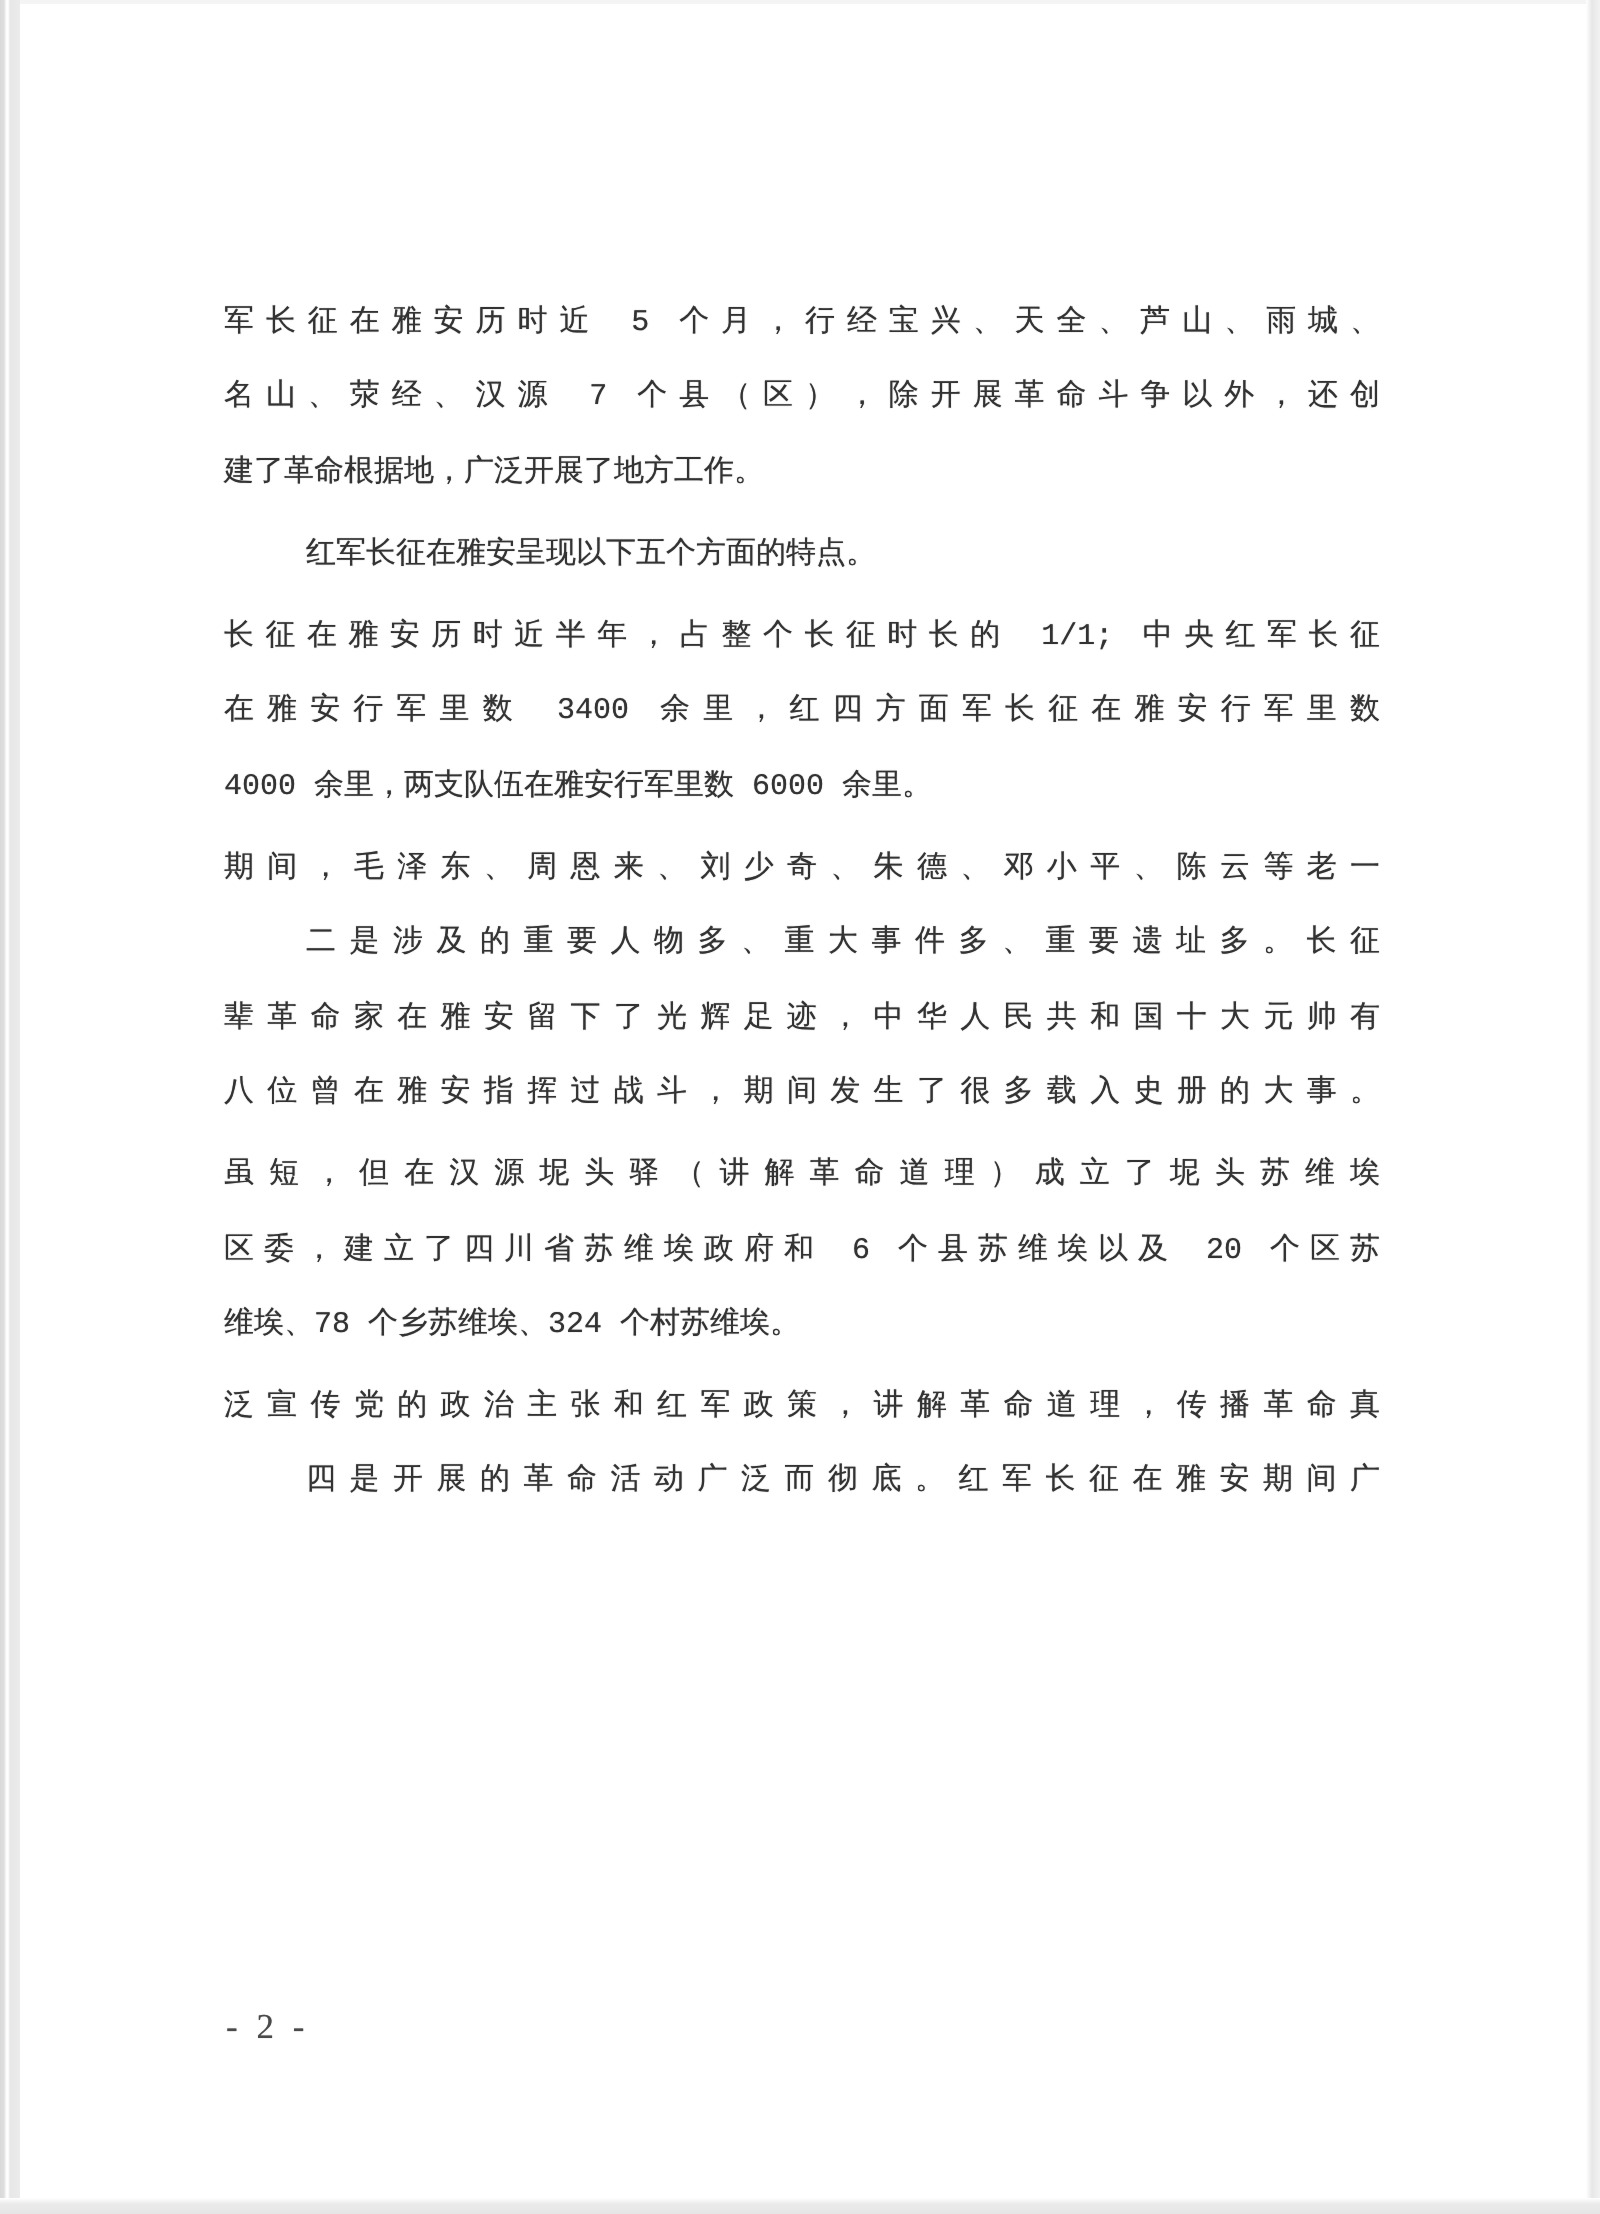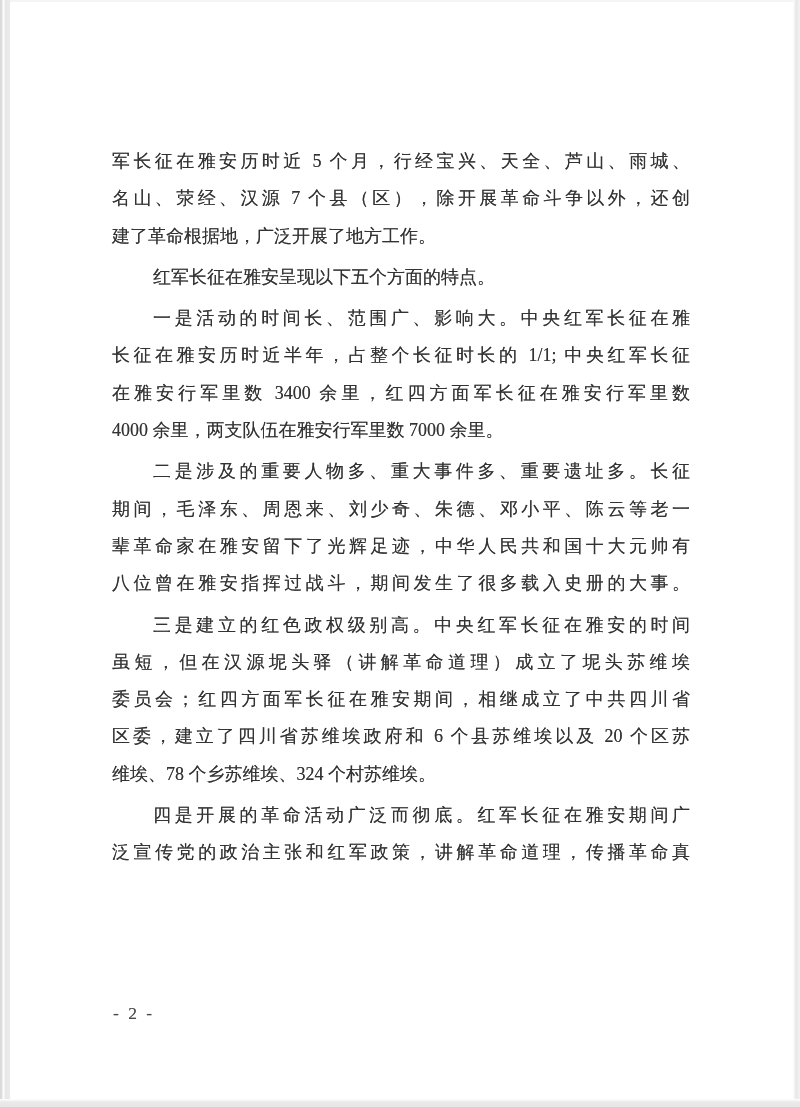--- a/index.html
+++ b/index.html
@@ -44,23 +44,24 @@
     left: 0; right: 0; top: 0;
     height: 2px;
     background: #f4f4f4;
   }
   
   .text-body {
     position: absolute;
     left: 112px;
     top: 143px;
     width: 578px;
-    font-size: 18px;
+    font-size: 15px;
     color: #333333;
     text-shadow: 0 0 0.5px rgba(70,70,70,0.75);
+    font-family: Liberation Mono, monospace;
   }
   .para {
     margin: 0 0 4px 0;
   }
   .line {
     line-height: 37.3px;
     text-align: justify;
     text-align-last: justify;
   }
   .line.final {
@@ -94,38 +95,35 @@
   <div class="text-body">
       <div class="para">
         <div class="line first">军长征在雅安历时近 5 个月，行经宝兴、天全、芦山、雨城、</div>
         <div class="line">名山、荥经、汉源 7 个县（区），除开展革命斗争以外，还创</div>
         <div class="line final">建了革命根据地，广泛开展了地方工作。</div>
       </div>
       <div class="para indent">
         <div class="line first final">红军长征在雅安呈现以下五个方面的特点。</div>
       </div>
       <div class="para indent">
-        <div class="line first">一是活动的时间长、范围广、影响大。中央红军长征在雅</div>
         <div class="line">长征在雅安历时近半年，占整个长征时长的 1/1; 中央红军长征</div>
         <div class="line">在雅安行军里数 3400 余里，红四方面军长征在雅安行军里数</div>
-        <div class="line final">4000 余里，两支队伍在雅安行军里数 7000 余里。</div>
+        <div class="line final">4000 余里，两支队伍在雅安行军里数 6000 余里。</div>
       </div>
       <div class="para indent">
+        <div class="line">期间，毛泽东、周恩来、刘少奇、朱德、邓小平、陈云等老一</div>
         <div class="line first">二是涉及的重要人物多、重大事件多、重要遗址多。长征</div>
-        <div class="line">期间，毛泽东、周恩来、刘少奇、朱德、邓小平、陈云等老一</div>
         <div class="line">辈革命家在雅安留下了光辉足迹，中华人民共和国十大元帅有</div>
         <div class="line">八位曾在雅安指挥过战斗，期间发生了很多载入史册的大事。</div>
       </div>
       <div class="para indent">
-        <div class="line first">三是建立的红色政权级别高。中央红军长征在雅安的时间</div>
         <div class="line">虽短，但在汉源坭头驿（讲解革命道理）成立了坭头苏维埃</div>
-        <div class="line">委员会；红四方面军长征在雅安期间，相继成立了中共四川省</div>
         <div class="line">区委，建立了四川省苏维埃政府和 6 个县苏维埃以及 20 个区苏</div>
         <div class="line final">维埃、78 个乡苏维埃、324 个村苏维埃。</div>
       </div>
       <div class="para indent">
+        <div class="line">泛宣传党的政治主张和红军政策，讲解革命道理，传播革命真</div>
         <div class="line first">四是开展的革命活动广泛而彻底。红军长征在雅安期间广</div>
-        <div class="line">泛宣传党的政治主张和红军政策，讲解革命道理，传播革命真</div>
       </div>
     </div>
 
   <div class="page-number">- 2 -</div>
 </div>
 
 </body></html>

